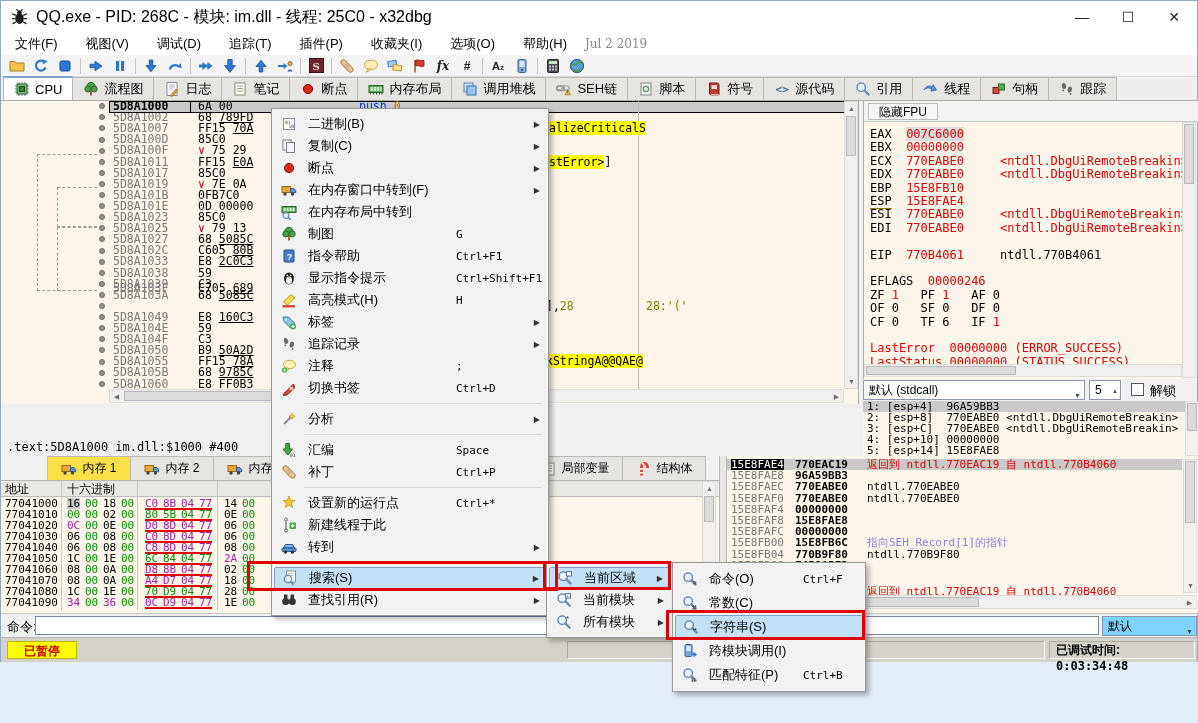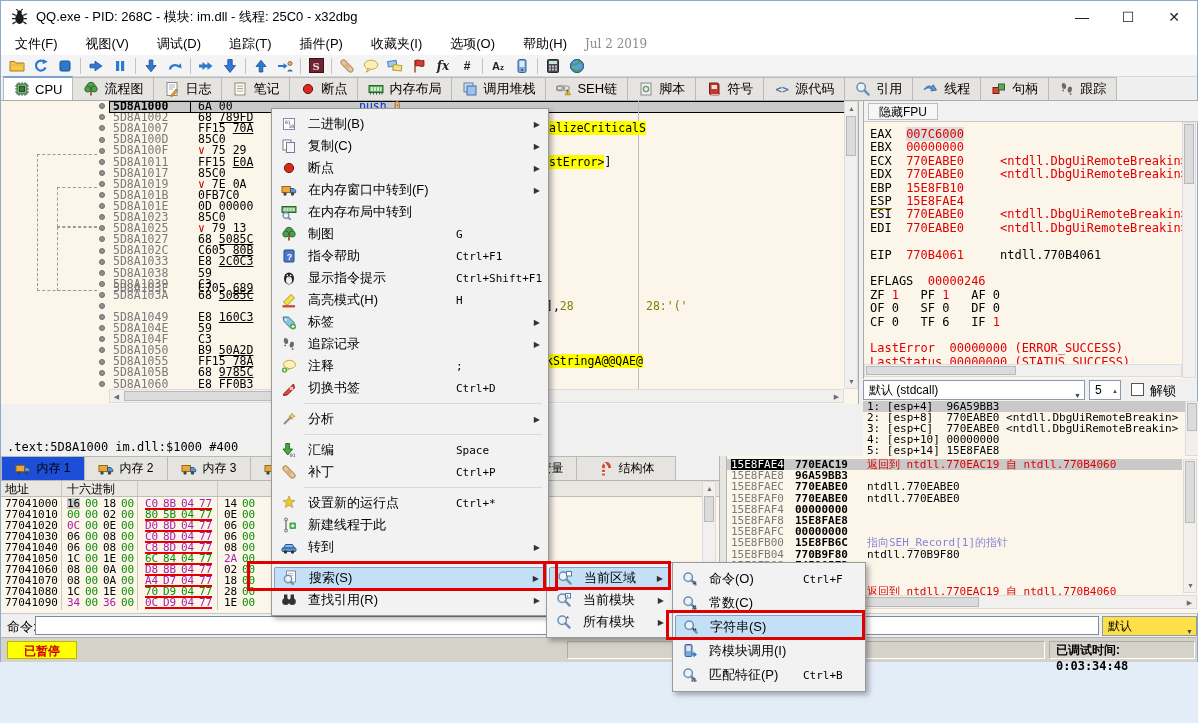--- a/index.html
+++ b/index.html
@@ -2,21 +2,21 @@
 <html><head>
 <meta charset="utf-8">
 <style>
   html,body{margin:0;padding:0;background:#DDE8F4;}
   *{box-sizing:border-box;}
   #root{position:relative;width:1198px;height:723px;background:#E3EDF8;font-family:"Liberation Sans",sans-serif;overflow:hidden;font-size:13px;color:#000;}
   #win{position:absolute;left:0;top:0;width:1198px;height:662px;background:#F0F0F0;border:1px solid #8FAACB;}
   .mono{font-family:"DejaVu Sans Mono",monospace;}
   
   #titlebar{position:absolute;left:0;top:0;width:1196px;height:32px;background:#FFFFFF;display:flex;align-items:center;}
-  #title-text{margin-left:8px;font-size:13px;}
+  #title-text{margin-left:8px;font-size:16px;}
   .winbtns{position:absolute;right:0;top:0;height:32px;display:flex;}
   .winbtn{width:46px;height:32px;display:flex;align-items:center;justify-content:center;font-size:14px;color:#222;}
   
   #menubar{position:absolute;left:0;top:32px;width:1196px;height:22px;background:#FFFFFF;display:flex;align-items:center;}
   .mbitem{padding:0 14px;height:22px;line-height:22px;}
   #builddate{color:#8A8A8A;font-family:"DejaVu Serif",serif;font-size:12px;margin-left:4px;}
   
   #toolbar{position:absolute;left:0;top:54px;width:1196px;height:22px;background:#F4F4F4;border-bottom:1px solid #D8D8D8;display:flex;align-items:center;padding-left:4px;}
   .tbtn{width:24px;height:20px;display:flex;align-items:center;justify-content:center;}
   .tsep{width:1px;height:16px;background:#C4C4C4;margin:0 3px;}
@@ -57,21 +57,21 @@
   
   #callconv{position:absolute;left:862px;top:378px;width:334px;height:22px;background:#F0F0F0;}
   .combo{position:absolute;height:20px;background:#FFF;border:1px solid #8A99AC;font-size:12px;line-height:18px;padding-left:5px;}
   .combo .arr{position:absolute;right:3px;top:6px;font-size:7px;color:#444;}
   #argrows{position:absolute;left:862px;top:400px;width:322px;height:55px;background:#FCF5EA;overflow:hidden;}
   .argrow{position:absolute;left:0;width:322px;height:11px;font-family:"DejaVu Sans Mono",monospace;font-size:11px;line-height:11px;padding-left:4px;white-space:pre;}
   
   #dump{position:absolute;left:0;top:455px;width:718px;height:157px;background:#FCF5EA;}
   #dumptabs{position:absolute;left:0;top:0;width:718px;height:25px;background:#F0F0F0;border-bottom:1px solid #B5B5B5;display:flex;align-items:flex-end;}
   .dtab{height:24px;display:flex;align-items:center;justify-content:center;gap:5px;border:1px solid #B9B9B9;border-bottom:none;background:#E6E4E1;margin-right:-1px;font-size:12px;}
-  .dtab.sel{background:#1d4ed8;}
+  .dtab.sel{background:#fde047;margin-left:46px;}
   #dumphead{position:absolute;left:0;top:25px;width:718px;height:16px;background:#E9E7E1;border-bottom:1px solid #BDBDBD;font-size:12px;line-height:16px;}
   #dumprows{position:absolute;left:0;top:42px;width:700px;height:112px;overflow:hidden;}
   .dumprow{position:absolute;left:0;width:700px;height:11px;font-family:"DejaVu Sans Mono",monospace;font-size:11px;line-height:11px;}
   .db{position:absolute;} .ck{color:#000;} .cg{color:#089000;} .cp{color:#A820A8;}
   .dsel{background:#C9C9C9;}
   .redun{position:absolute;height:1.5px;background:#E00000;}
   .dumpvline{position:absolute;top:25px;width:1px;height:129px;background:#CFCabc;background:#CCC8BD;}
   #splitv{position:absolute;left:718px;top:455px;width:8px;height:157px;background:#E8E6E2;border-left:1px solid #B5B5B5;border-right:1px solid #B5B5B5;}
   
   #stack{position:absolute;left:726px;top:455px;width:472px;height:157px;background:#FCF5EA;}
@@ -674,21 +674,21 @@
           </span>
           <span class="dtab" style="width:96px">
             <span class="icon" style="width:16px;height:16px">
               <svg width="16" height="16" viewBox="0 0 16 16" style="display:block">
                 <rect x="3" y="2" width="10" height="12" fill="#FFFDE8" stroke="#8A8A8A"></rect>
                 <path d="M5 5h6M5 7.5h6M5 10h6" stroke="#A0A0B0"></path>
               </svg>
             </span>
             <span>局部变量</span>
           </span>
-          <span class="dtab" style="width:100px">
+          <span class="dtab" style="width:84px">
             <span class="icon" style="width:16px;height:16px">
               <svg width="16" height="16" viewBox="0 0 16 16" style="display:block">
                 <path d="M5.5 14.5 V5.5 a3 3 0 0 1 6 0 V7" fill="none" stroke="#D04A3A" stroke-width="2.8"></path>
                 <path d="M5.5 12.5 v-1.6 M5.5 8.8 v-1.6 M6.6 3.6 l1.3-1" stroke="#FFF" stroke-width="2.8"></path>
               </svg>
             </span>
             <span>结构体</span>
           </span>
         </div>
       <div id="dumphead">
@@ -868,21 +868,21 @@
       </div>
       <div class="sbh" style="left:0;top:139px;width:470px;height:14px">
         <div class="sbthumb" style="left:1px;top:1px;width:250px;height:10px"></div>
         <div class="sbarrow" style="right:0;top:0">▶</div>
       </div>
     </div>
 
     <div id="cmdbar">
       <span style="position:absolute;left:6px;top:4px">命令:</span>
       <input id="cmdinput" value="" style="">
-      <div class="combo" style="left:1101px;top:2px;width:95px;background:#fde047">
+      <div class="combo" style="left:1101px;top:2px;width:95px;background:#7dd3fc">
         <span>默认</span><span class="arr">▼</span>
       </div>
     </div>
 
     <div id="statusbar">
       <div id="pausebadge">已暂停</div>
       <div class="sbpanel" style="left:566px;width:478px"></div>
       <div class="sbpanel" id="timepanel" style="left:1048px;width:146px">
         <span>已调试时间:</span> <span class="mono" style="font-weight:bold">0:03:34:48</span>
       </div>

